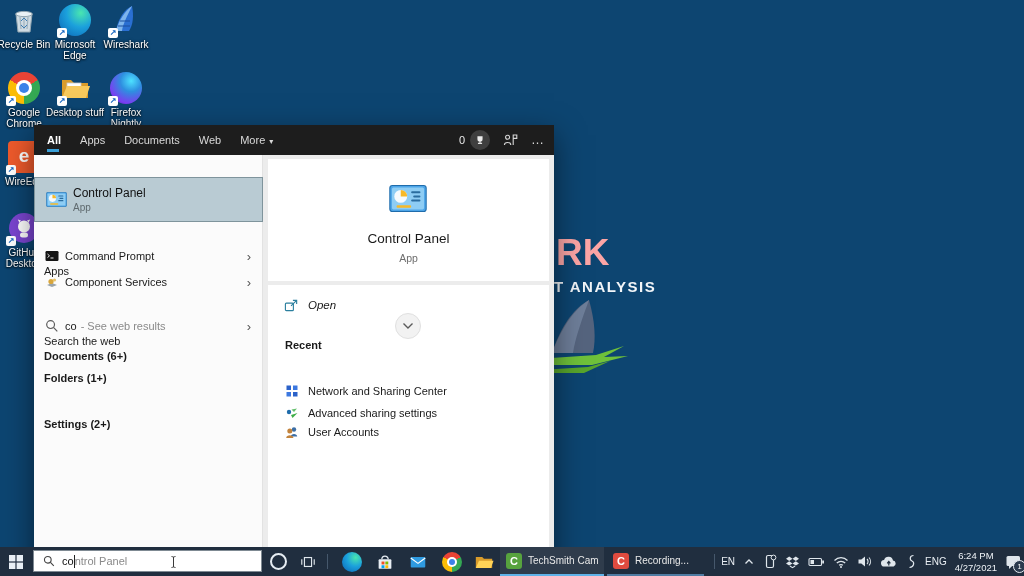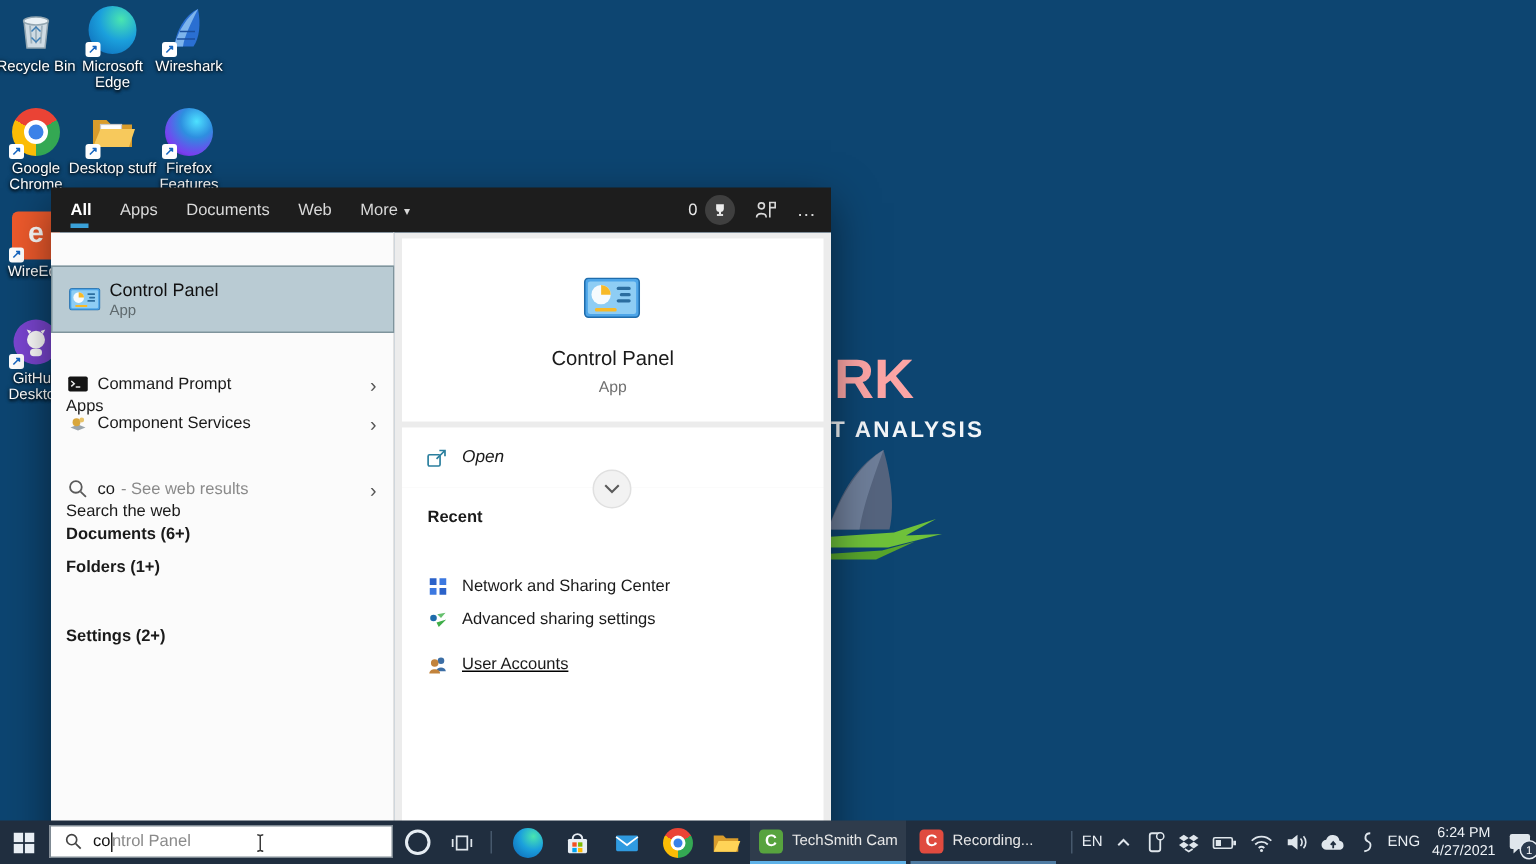--- a/index.html
+++ b/index.html
@@ -143,21 +143,21 @@
       <span class="shortcut">↗</span>
     </div>
     <div class="label">Desktop stuff</div>
   </div>
 
   <div class="dicon" style="left:96px;top:72px;">
     <div class="art">
       <div class="circle32" style="background:radial-gradient(circle at 66% 28%,#4de1ff 0%,#2e8fe0 34%,#7a3ff2 72%,#3b1f8f 100%);"></div>
       <span class="shortcut">↗</span>
     </div>
-    <div class="label">Firefox Features</div>
+    <div class="label">Firefox Nightly</div>
   </div>
 
   <div class="dicon" style="left:-6px;top:141px;">
     <div class="art">
       <div style="width:32px;height:32px;border-radius:4px;background:#ee5a2c;color:#fff;
                   font-size:19px;font-weight:bold;text-align:center;line-height:30px;">e</div>
       <span class="shortcut">↗</span>
     </div>
     <div class="label">WireEdit</div>
   </div>
@@ -328,21 +328,21 @@
         <span class="ric14">
           <svg width="14" height="14" viewBox="0 0 14 14">
             <circle cx="4" cy="6" r="2.2" fill="#1f6cab"></circle>
             <path d="M6 9 L12.5 7 L7.5 12 Z" fill="#3fae49"></path>
             <path d="M6.5 3.5 L12 2.5 L9 6 Z" fill="#66c06e"></path>
           </svg>
         </span>
         <span class="rlabel">Advanced sharing settings</span>
       </div>
 
-      <div class="rrow" style="top:277px;text-decoration:underline;">
+      <div class="rrow" style="top:266px;">
         <span class="ric14">
           <svg width="14" height="14" viewBox="0 0 14 14">
             <circle cx="9" cy="4.5" r="2.2" fill="#3c6ea5"></circle>
             <path d="M5.8 11.5 c0-3.4 6.4-3.4 6.4 0 Z" fill="#3c6ea5"></path>
             <circle cx="4.8" cy="6" r="2.5" fill="#c2833c"></circle>
             <path d="M1.2 13 c0-3.8 7.2-3.8 7.2 0 Z" fill="#c2833c"></path>
           </svg>
         </span>
         <span class="rlabel">User Accounts</span>
       </div>

